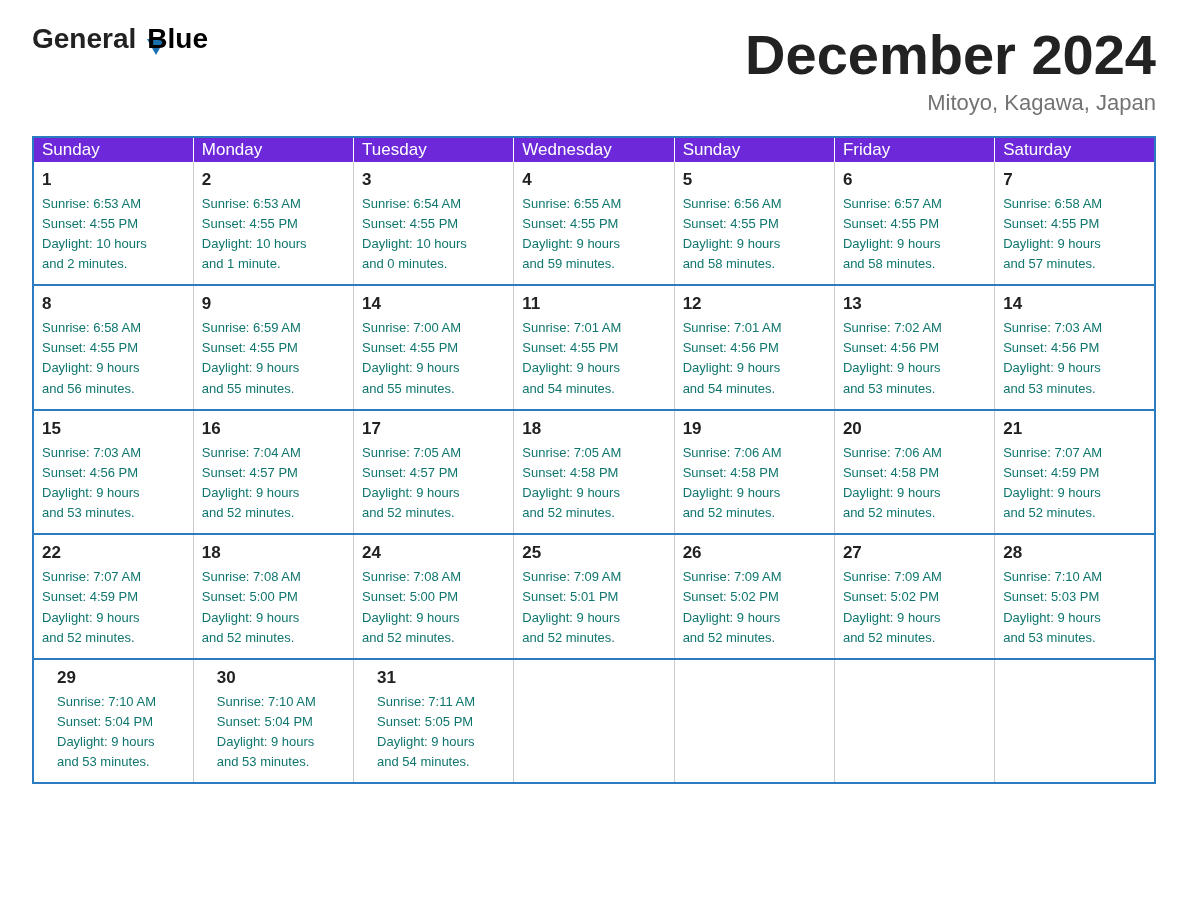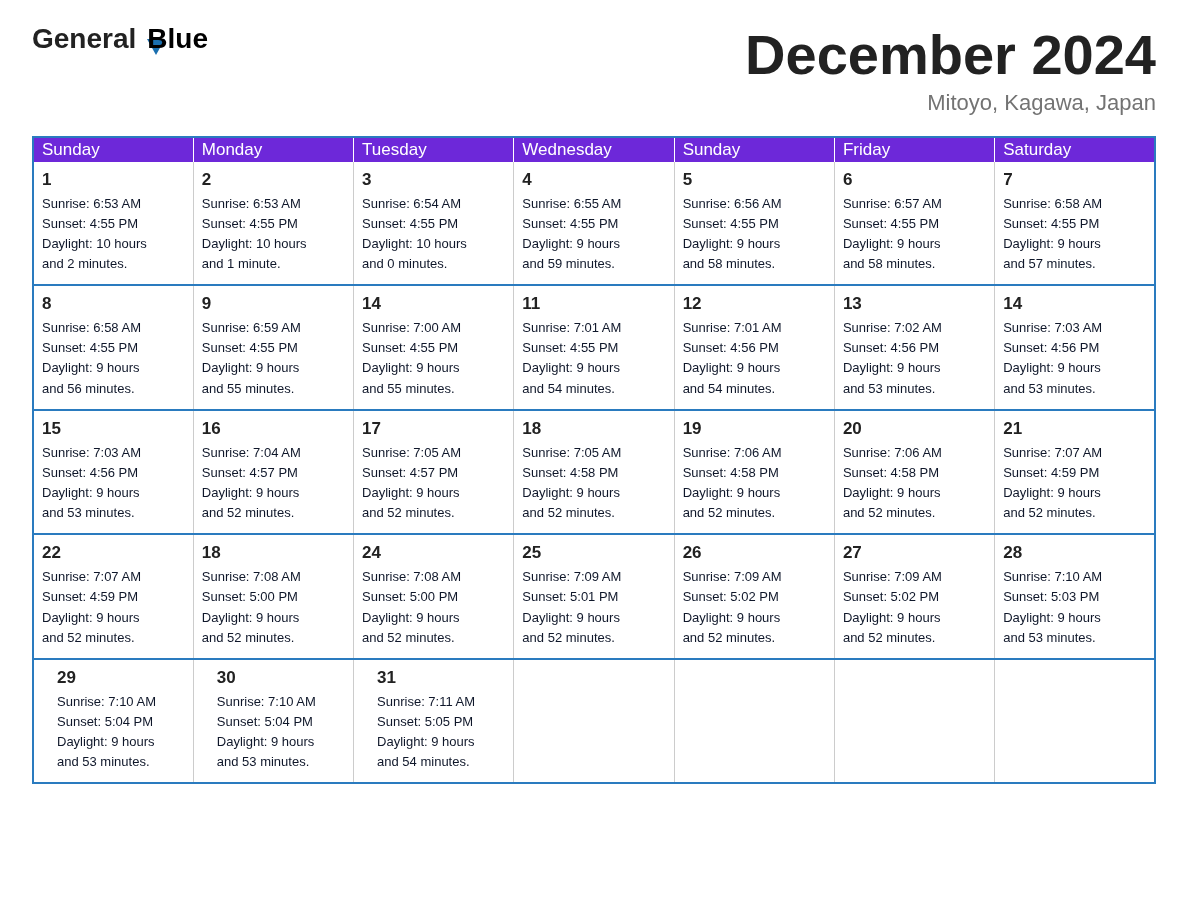--- a/index.html
+++ b/index.html
@@ -74,21 +74,21 @@
     .day-number {
       font-size: 17px;
       font-weight: bold;
       color: #222;
       margin-bottom: 4px;
       display: block;
     }
     .day-info {
       font-size: 13px;
       line-height: 1.55;
-      color: #0f172a;
+      color: #0f766e;
     }
     .empty-cell {
       background: #fff;
     }
   </style>
 </head>
 <body>
 
 <div class="header">
   <div class="logo">

